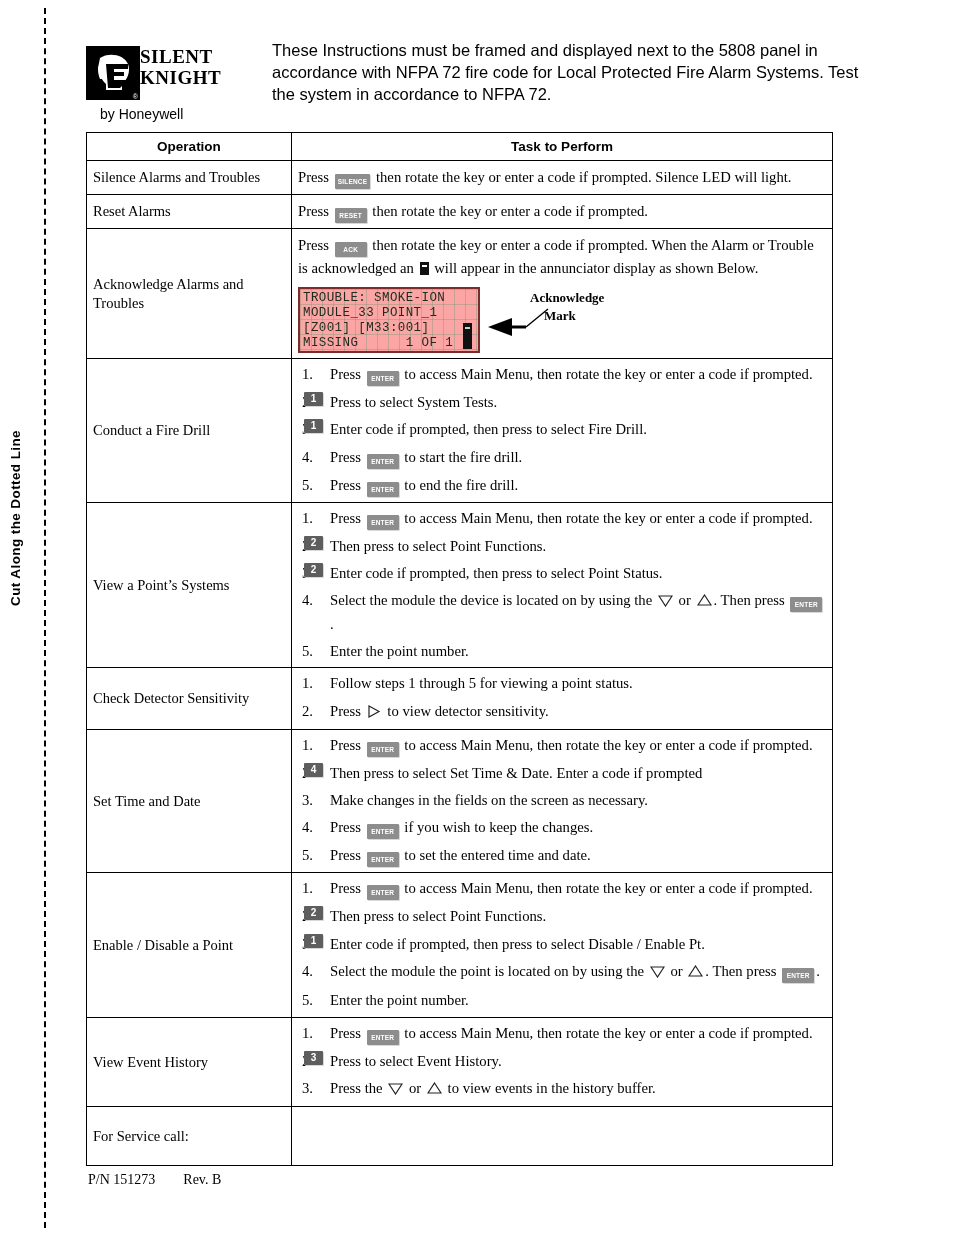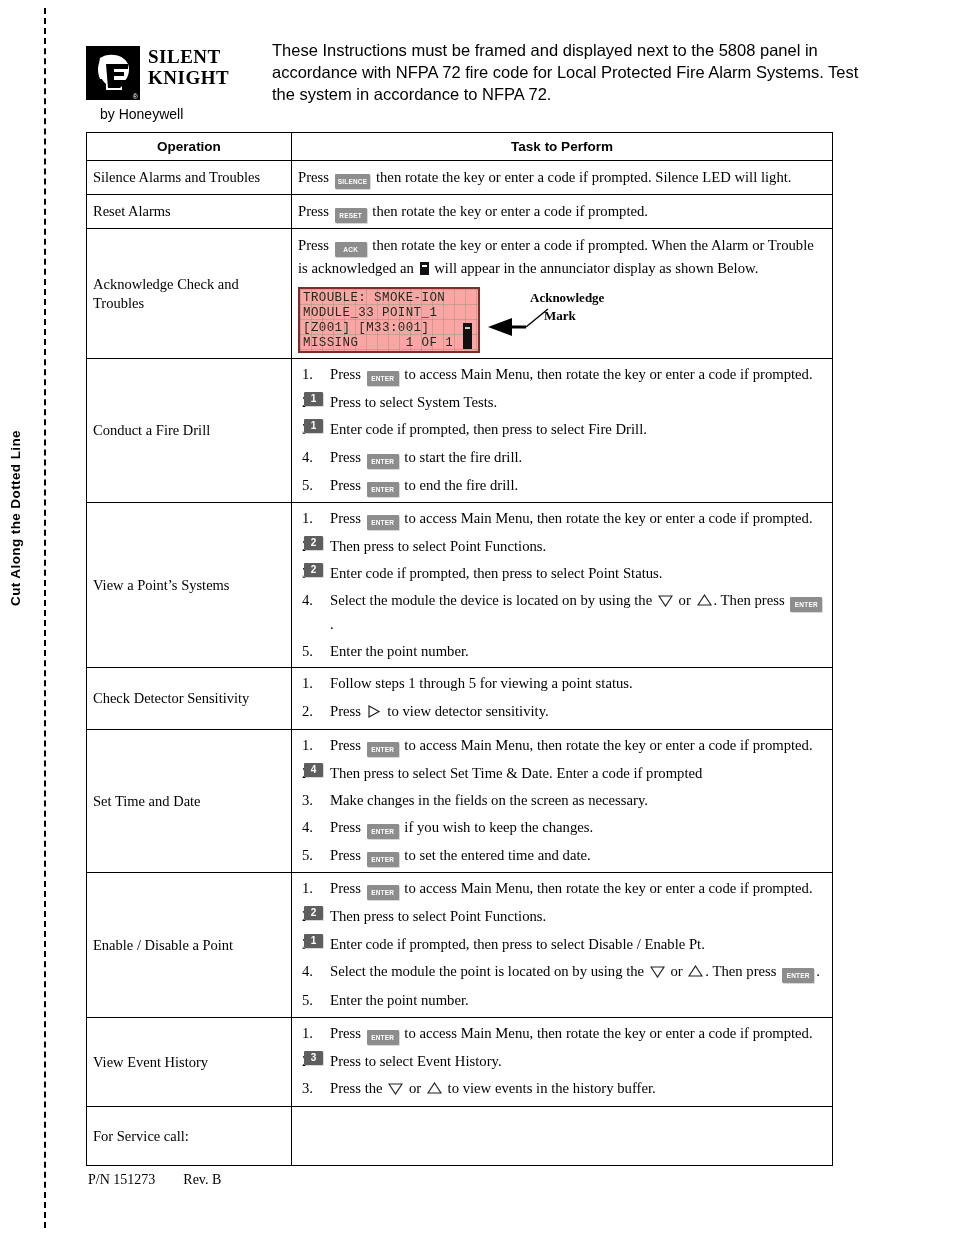--- a/index.html
+++ b/index.html
@@ -74,21 +74,20 @@
   .logo-mark svg { display: block; }
   .logo-reg {
     position: absolute;
     right: 2px;
     bottom: 0px;
     color: #fff;
     font-size: 7px;
     font-family: "Liberation Sans", sans-serif;
   }
   .brand-words {
-    margin-left: 8px;
     font-family: "Liberation Serif", serif;
     font-weight: bold;
     font-size: 19px;
     line-height: 1.12;
     letter-spacing: 0.5px;
   }
   .brand-sub {
     font-family: "Liberation Sans", sans-serif;
     font-size: 14px;
     margin-top: 6px;
@@ -348,21 +347,21 @@
             <div class="plain-line">Press <span class="key word">SILENCE</span> then rotate the key or enter a code if prompted. Silence LED will light.</div>
           </td>
         </tr>
         <tr>
           <td class="op">Reset Alarms</td>
           <td class="task">
             <div class="plain-line">Press <span class="key word">RESET</span> then rotate the key or enter a code if prompted.</div>
           </td>
         </tr>
         <tr>
-          <td class="op">Acknowledge Check and Troubles</td>
+          <td class="op">Acknowledge Alarms and Troubles</td>
           <td class="task">
             <div class="plain-line">Press <span class="key word">ACK</span> then rotate the key or enter a code if prompted. When the Alarm or Trouble is acknowledged an <span class="ackmark"></span> will appear in the annunciator display as shown Below.</div>
             <div class="lcd-row">
               <div class="lcd">
                 <div class="grid"></div>
                 <div class="line">TROUBLE: SMOKE-ION</div>
                 <div class="line">MODULE_33 POINT_1</div>
                 <div class="line">[Z001] [M33:001]</div>
                 <div class="line">MISSING      1 OF 1</div>
                 <div class="ackblock"></div>

